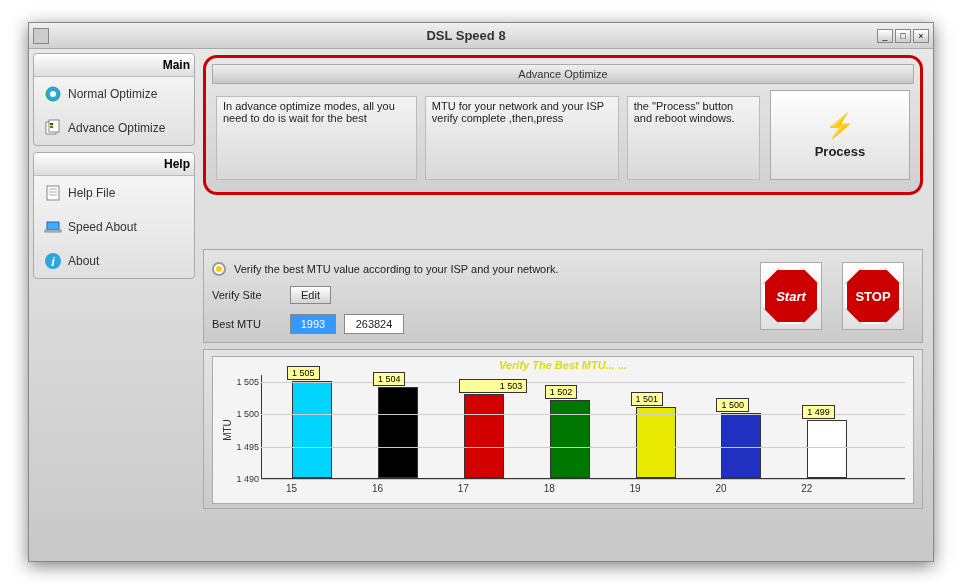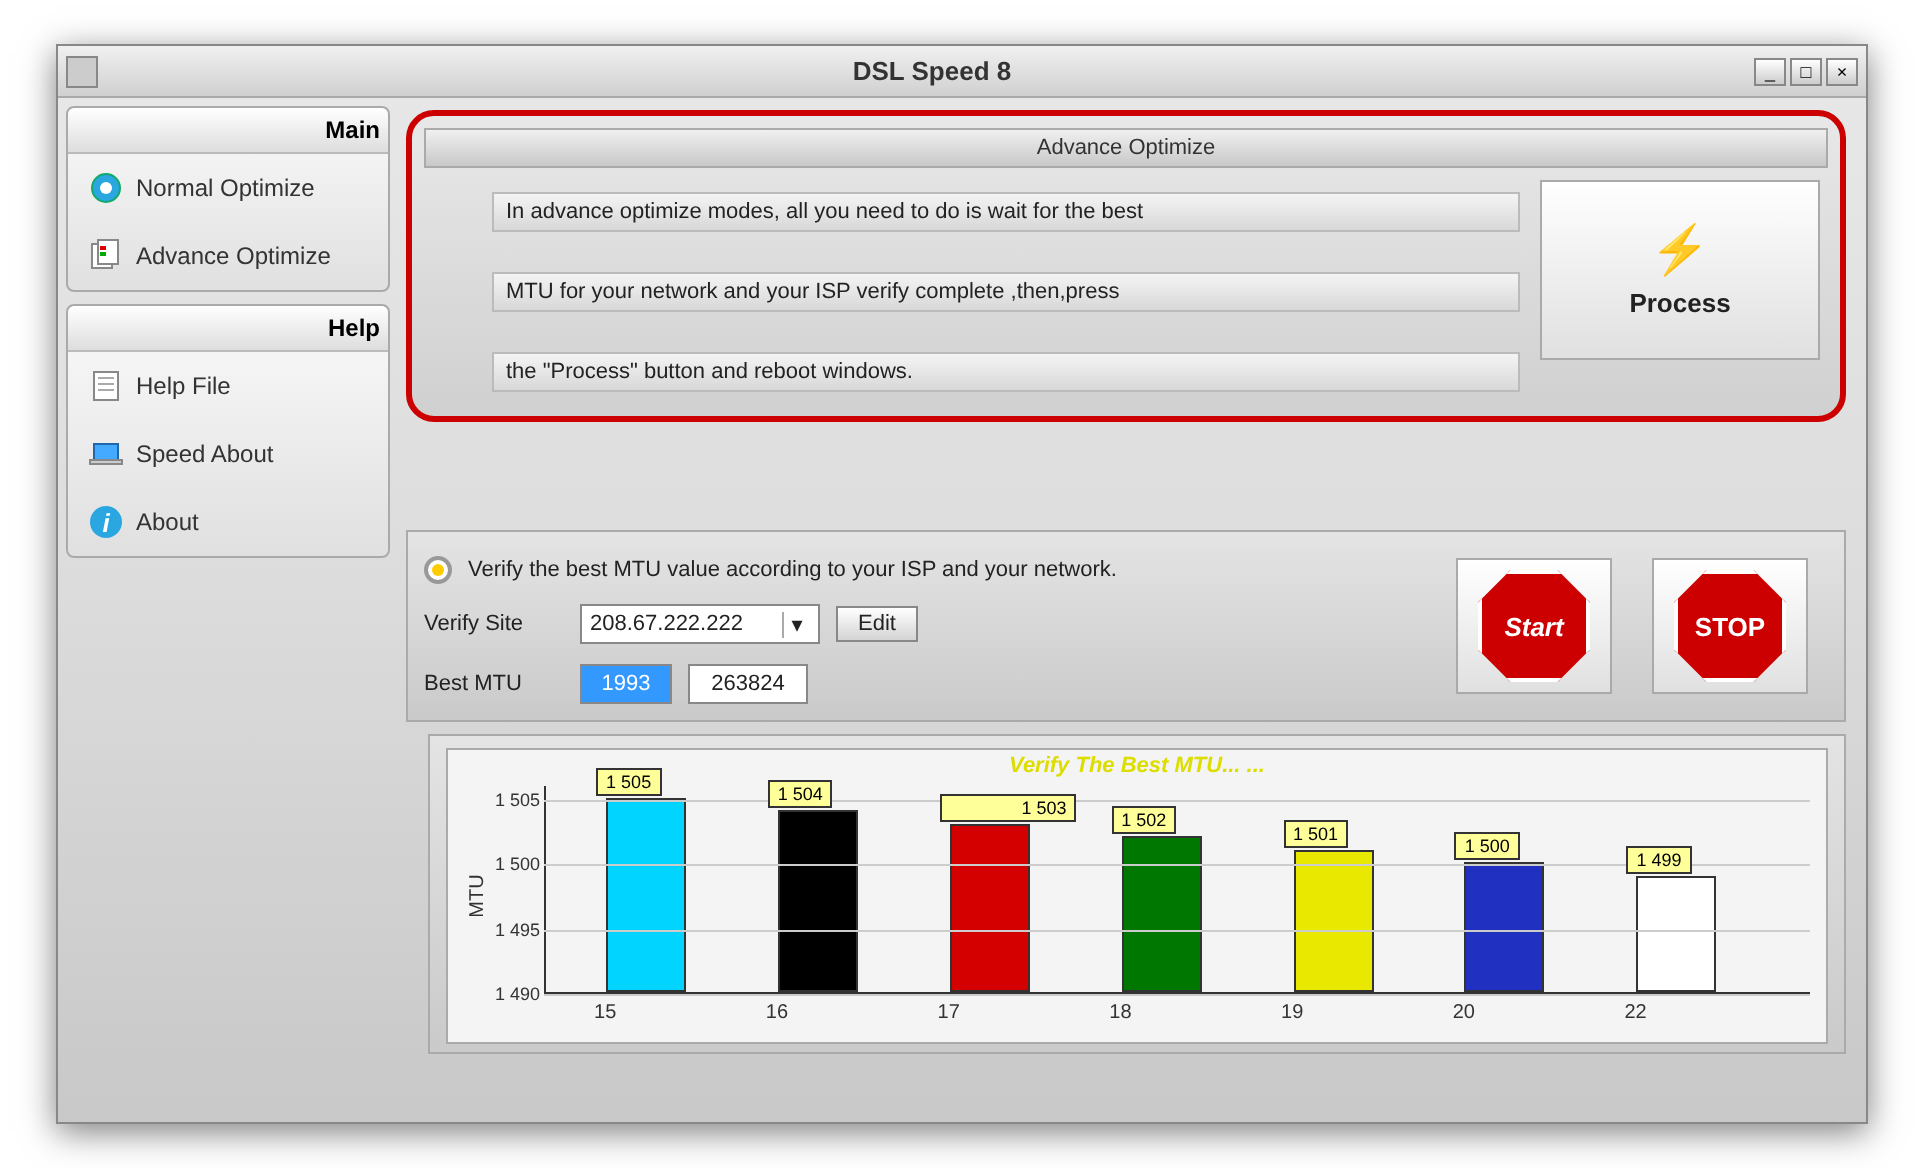--- a/index.html
+++ b/index.html
@@ -13,40 +13,40 @@
 .body { display: flex; height: calc(100% - 26px); }
 .sidebar { width: 170px; padding: 4px; }
 .sidepanel { background: linear-gradient(180deg, #fafafa, #e0e0e0); border: 1px solid #aaa; border-radius: 4px; margin-bottom: 6px; }
 .sidepanel-header { text-align: right; font-size: 12px; font-weight: bold; padding: 4px; background: linear-gradient(180deg, #fff, #ddd); border-bottom: 1px solid #bbb; border-radius: 4px 4px 0 0; }
 .sideitem { display: flex; align-items: center; gap: 6px; padding: 8px 10px; font-size: 12px; color: #333; cursor: pointer; }
 .icon { width: 18px; height: 18px; display: inline-flex; align-items: center; justify-content: center; }
 .main { flex: 1; padding: 6px 10px 6px 4px; display: flex; flex-direction: column; gap: 6px; }
 .highlight-box { border: 3px solid #c00; border-radius: 14px; padding: 6px; background: linear-gradient(180deg, #e8e8e8, #d0d0d0); }
 .section-header { background: linear-gradient(180deg, #f0f0f0, #c8c8c8); border: 1px solid #aaa; text-align: center; font-size: 11px; padding: 3px; color: #333; }
 .adv-body { display: flex; gap: 10px; padding: 6px 4px; }
-.adv-text { flex: 1; display: flex; flex-direction: column; gap: 20px; padding-top: 6px; margin-left: 30px; }
+.adv-text { flex: 1; display: flex; flex-direction: row; gap: 8px; padding-top: 6px; }
 .adv-line { background: linear-gradient(180deg, #f4f4f4, #d8d8d8); border: 1px solid #bbb; padding: 3px 6px; font-size: 11px; color: #222; }
 .process-btn { width: 140px; height: 90px; background: linear-gradient(180deg, #fff, #e0e0e0); border: 1px solid #aaa; display: flex; flex-direction: column; align-items: center; justify-content: center; gap: 4px; cursor: pointer; }
 .process-btn .bolt { font-size: 24px; color: #f7a400; }
 .process-btn .lbl { font-size: 13px; font-weight: bold; color: #222; }
 .verify-box { background: linear-gradient(180deg, #e4e4e4, #cacaca); border: 1px solid #aaa; padding: 8px; display: flex; margin-top: 48px; }
 .verify-left { flex: 1; display: flex; flex-direction: column; gap: 10px; padding-top: 4px; }
 .verify-row { display: flex; align-items: center; gap: 8px; font-size: 11px; color: #222; }
 .radio { width: 14px; height: 14px; border-radius: 50%; border: 2px solid #999; background: #fff; display: inline-flex; align-items: center; justify-content: center; }
 .radio .dot { width: 6px; height: 6px; border-radius: 50%; background: #ffcc00; }
 .label { width: 70px; font-size: 11px; }
 .combo { width: 120px; height: 20px; background: #fff; border: 1px solid #888; font-size: 11px; padding: 2px 4px; display: flex; align-items: center; justify-content: space-between; }
 .combo .arrow { width: 14px; text-align: center; border-left: 1px solid #aaa; }
 .small-btn { background: linear-gradient(180deg, #fff, #d4d4d4); border: 1px solid #888; padding: 2px 10px; font-size: 11px; cursor: pointer; }
 .mtu-val { width: 46px; height: 20px; background: #fff; border: 1px solid #888; font-size: 11px; text-align: center; line-height: 18px; }
 .mtu-val.sel { background: #3399ff; color: #fff; }
 .startstop { display: flex; gap: 20px; align-items: center; padding: 0 10px; }
 .octagon { width: 56px; height: 56px; background: #c00; color: #fff; font-size: 13px; font-weight: bold; display: flex; align-items: center; justify-content: center; clip-path: polygon(29% 0,71% 0,100% 29%,100% 71%,71% 100%,29% 100%,0 71%,0 29%); cursor: pointer; border: 2px solid #fff; box-shadow: 0 0 0 1px #800; }
-.ss-wrap { width: 78px; height: 68px; background: linear-gradient(180deg, #fff, #e0e0e0); border: 1px solid #aaa; display: flex; align-items: center; justify-content: center; }
-.chart-box { background: linear-gradient(180deg, #e4e4e4, #cacaca); border: 1px solid #aaa; padding: 6px 8px 4px 8px; height: 160px; position: relative; margin-left: 11px; }
+.ss-wrap { width: 62px; height: 68px; background: linear-gradient(180deg, #fff, #e0e0e0); border: 1px solid #aaa; display: flex; align-items: center; justify-content: center; }
+.chart-box { background: linear-gradient(180deg, #e4e4e4, #cacaca); border: 1px solid #aaa; padding: 6px 8px 4px 8px; height: 160px; position: relative; }
 .chart-inner { background: #f4f4f4; border: 1px solid #aaa; height: 100%; position: relative; }
 .chart-title { position: absolute; top: 2px; left: 0; right: 0; text-align: center; font-size: 11px; color: #dddd00; font-style: italic; font-weight: bold; z-index: 2; }
 .chart-plot { position: absolute; left: 48px; right: 8px; top: 18px; bottom: 24px; border-left: 1px solid #333; border-bottom: 1px solid #333; }
 .ylabel { position: absolute; left: 4px; top: 50%; transform: translateY(-50%) rotate(-90deg); font-size: 10px; color: #333; }
 .ytick { position: absolute; left: 18px; font-size: 9px; color: #333; width: 28px; text-align: right; }
 .gridline { position: absolute; left: 48px; right: 8px; border-top: 1px solid #ccc; }
 .bar { width: 40px; border: 1px solid #333; }
 .datalabel { position: absolute; background: #ffff99; border: 1px solid #333; font-size: 9px; padding: 1px 4px; white-space: nowrap; }
 .xtick { position: absolute; font-size: 10px; color: #333; text-align: left; width: 50px; }
 </style>
@@ -141,24 +141,20 @@
       <div class="verify-box">
         <div class="verify-left">
           <div class="verify-row">
             <span class="radio">
                 <span class="dot"></span>
               </span>
             <span>Verify the best MTU value according to your ISP and your network.</span>
           </div>
           <div class="verify-row">
             <span class="label">Verify Site</span>
-            <div class="combo">
-              <span>208.67.222.222</span>
-              <span class="arrow">▾</span>
-            </div>
             <div class="small-btn">Edit</div>
           </div>
           <div class="verify-row">
             <span class="label">Best MTU</span>
             <div class="mtu-val sel">1993</div>
             <div class="mtu-val" style="width:60px">263824</div>
           </div>
         </div>
         <div class="startstop">
           <div class="ss-wrap">

